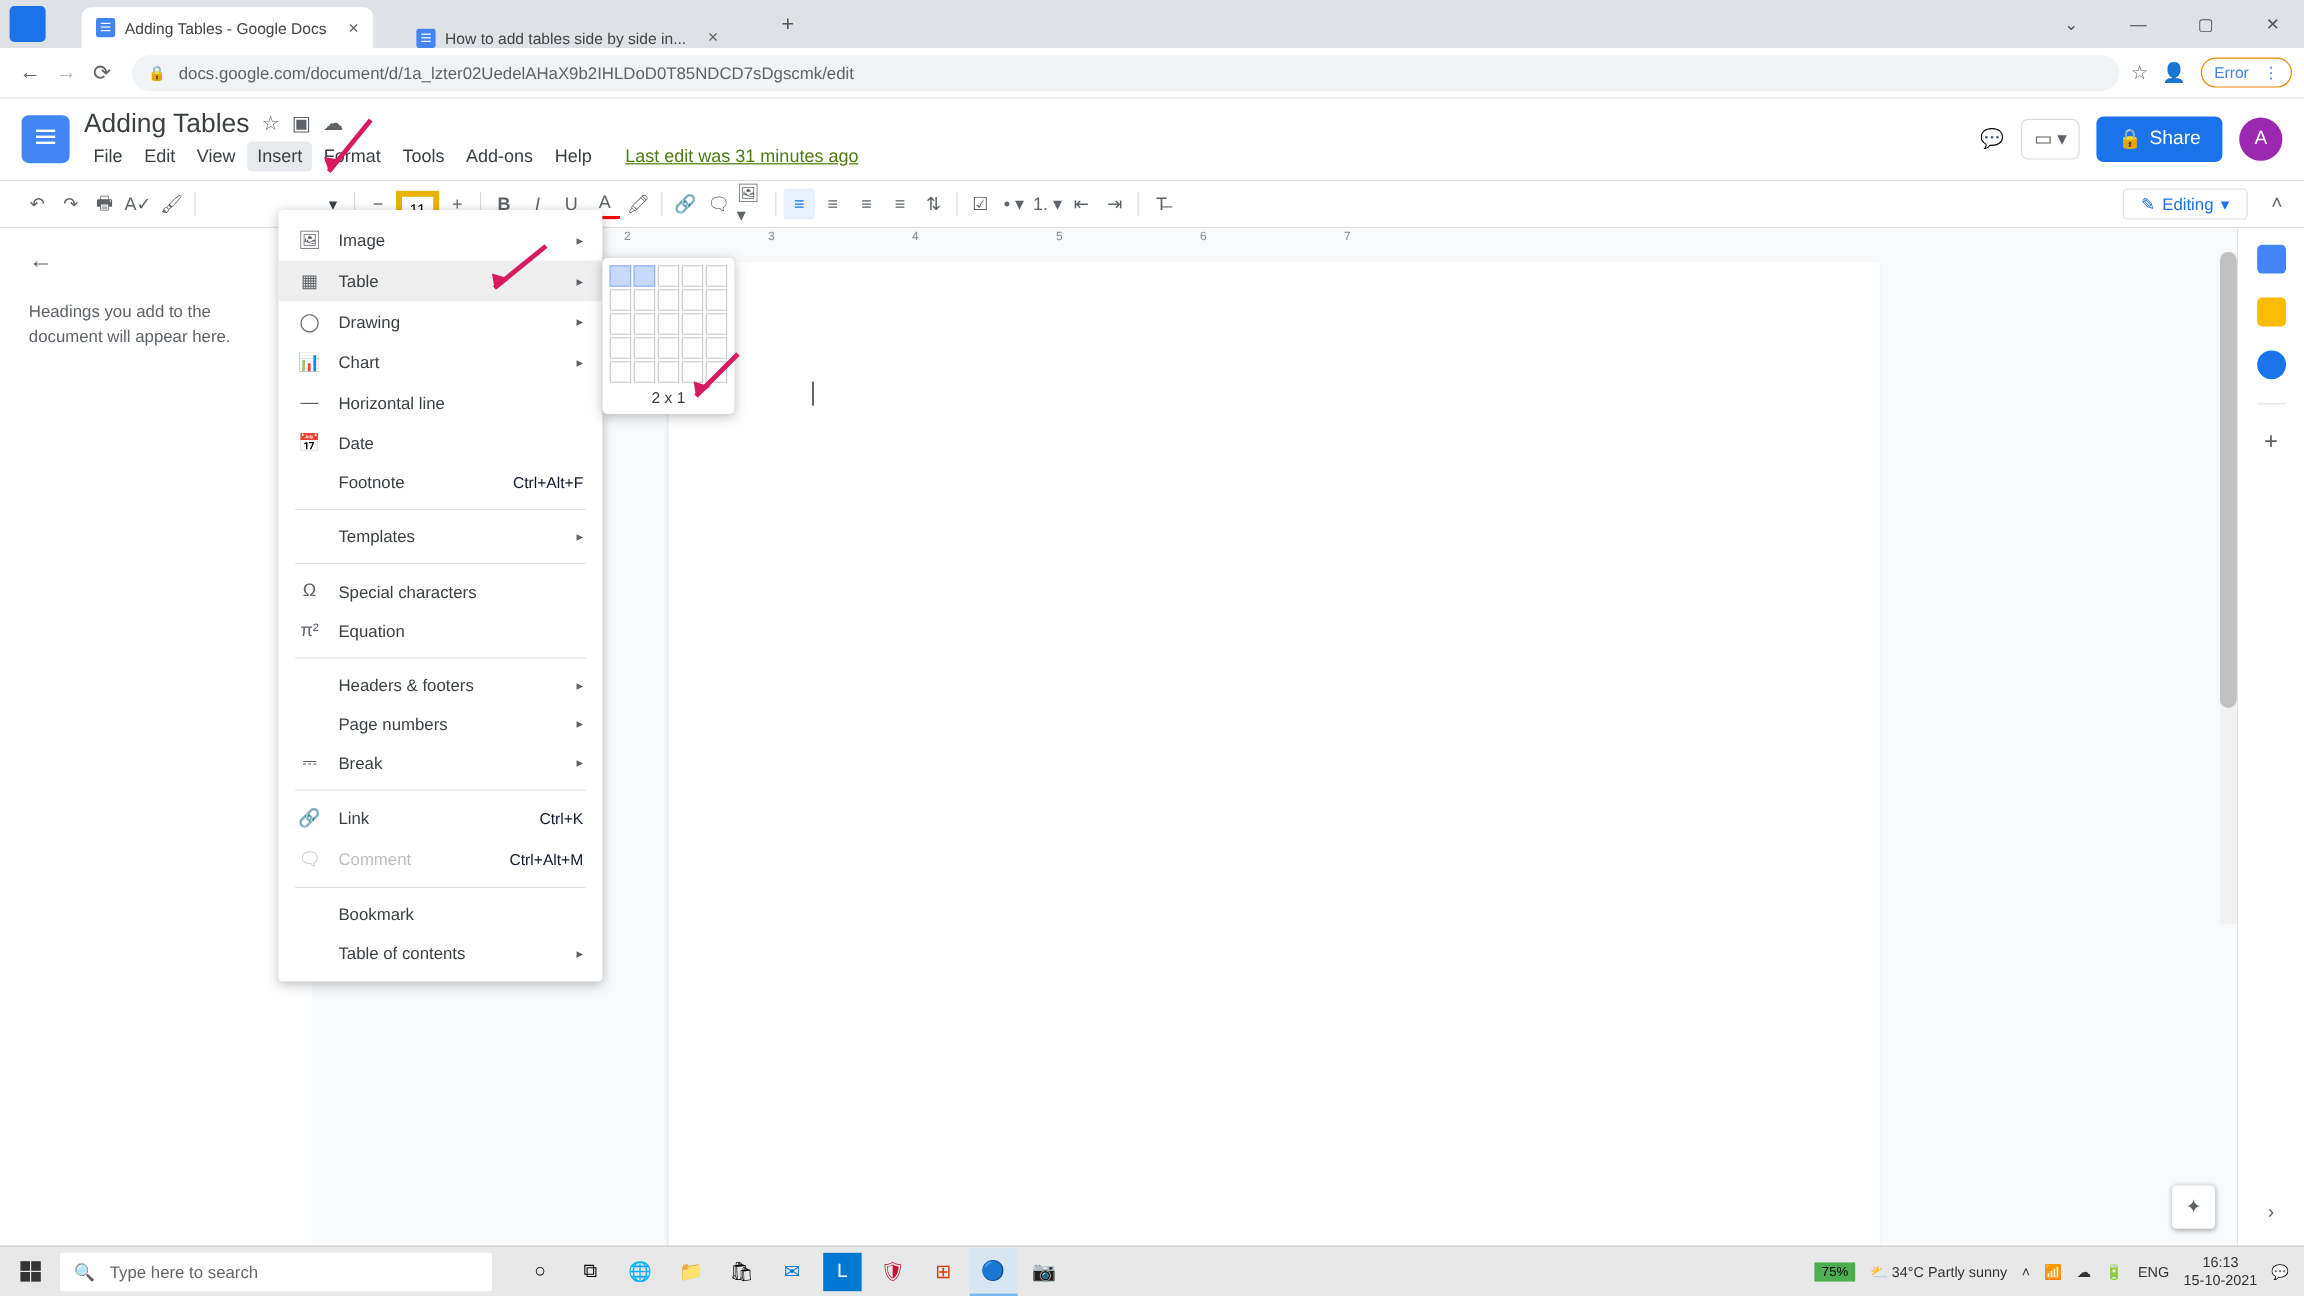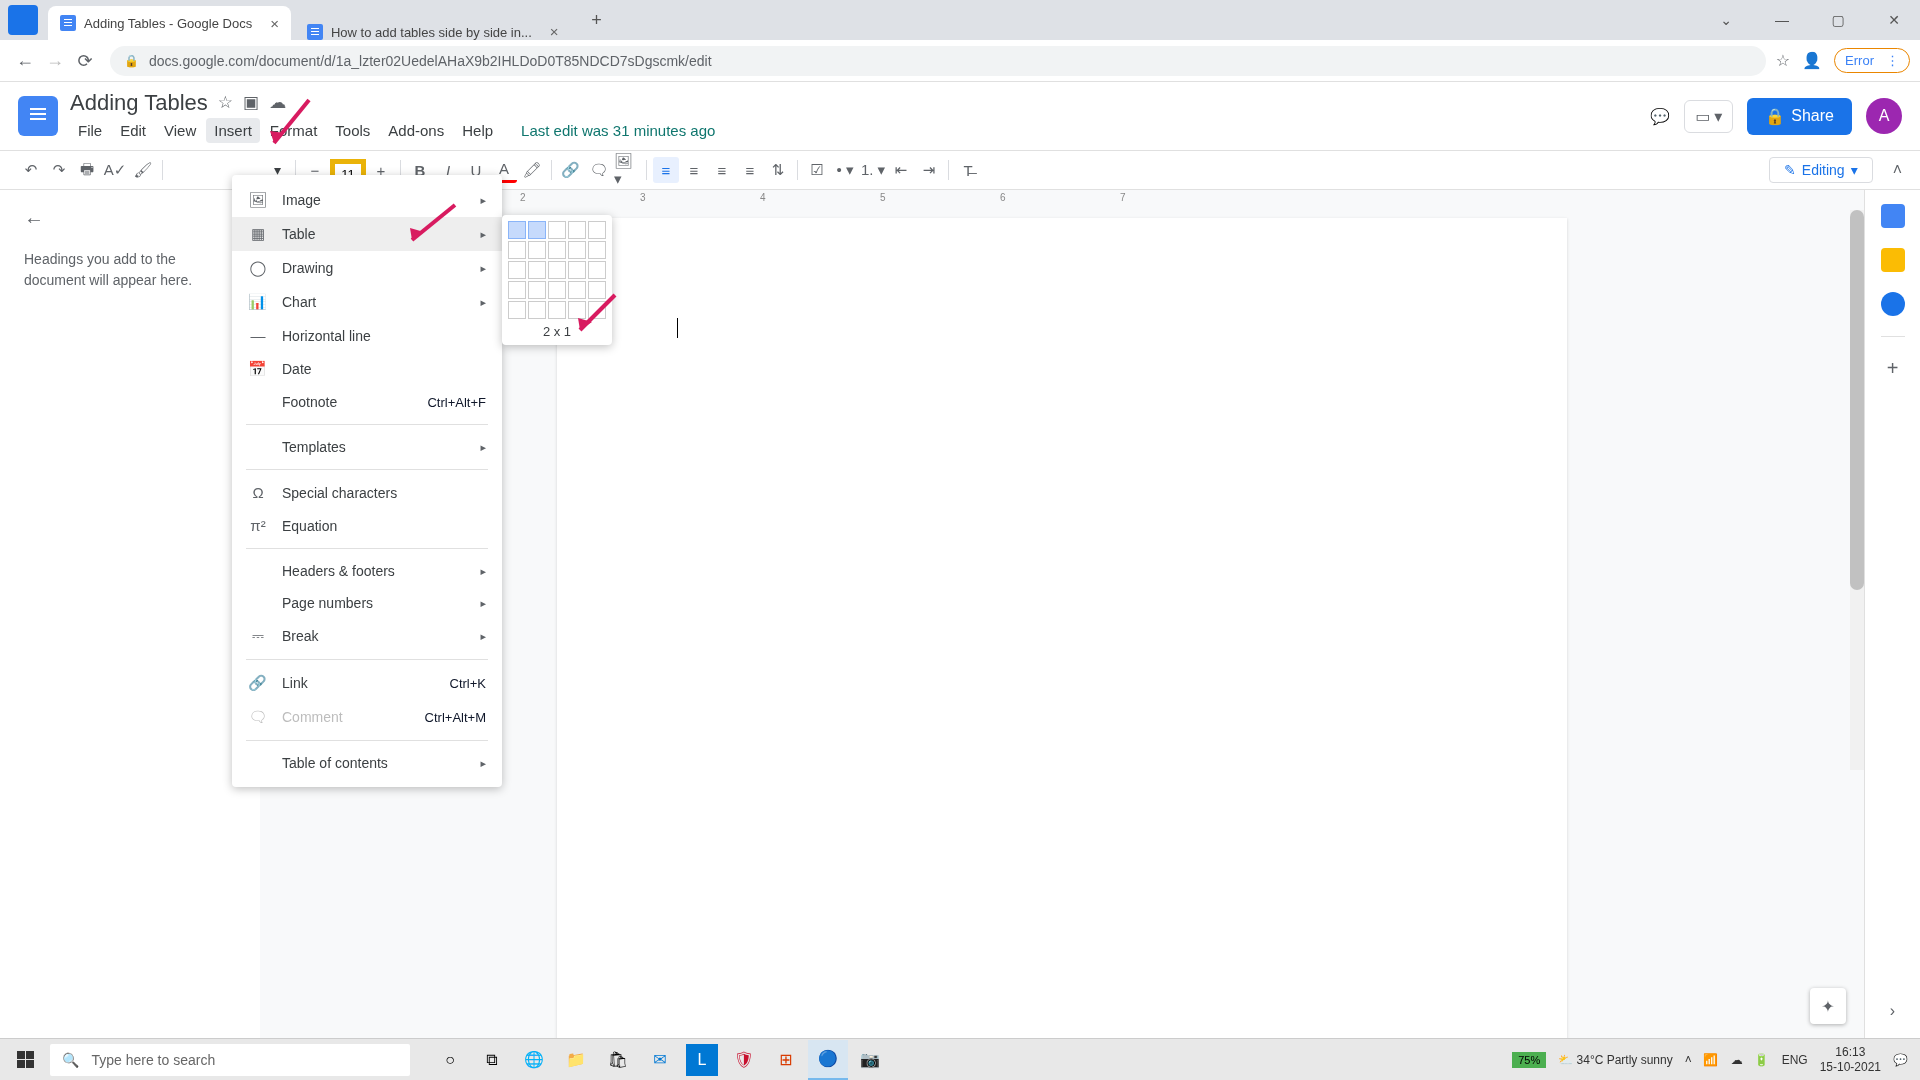--- a/index.html
+++ b/index.html
@@ -1,19 +1,19 @@
 <!DOCTYPE html>
 <html><head>
 <meta charset="utf-8">
 <style>
 * { margin: 0; padding: 0; box-sizing: border-box; font-family: Arial, sans-serif; }
 body { width: 1920px; height: 1080px; overflow: hidden; background: #fff; position: relative; }
 
 
-.titlebar { height: 40px; background: #dee1e6; display: flex; align-items: center; padding: 0 8px; }
+.titlebar { height: 40px; background: #dee1e6; display: flex; align-items: center; padding: 0 8px; gap: 20px; }
 .win-icon { width: 30px; height: 30px; background: #1a73e8; border-radius: 4px; margin-right: 10px; }
 .tab { background: #fff; height: 34px; display: flex; align-items: center; padding: 0 12px; border-radius: 8px 8px 0 0; margin-top: 6px; margin-right: 4px; font-size: 13px; color: #444; }
 .tab.inactive { background: transparent; align-items: flex-end; }
 .tab-icon { width: 16px; height: 16px; background: #4285f4; margin-right: 8px; border-radius: 2px; position: relative; }
 .tab-icon:after { content: ''; position: absolute; width: 8px; height: 1px; background: #fff; top: 4px; left: 4px; box-shadow: 0 3px 0 #fff, 0 6px 0 #fff; }
 .tab-close { margin-left: 18px; color: #666; font-size: 15px; }
 .new-tab { width: 28px; height: 28px; display: flex; align-items: center; justify-content: center; color: #555; font-size: 18px; margin-left: 8px; cursor: pointer; }
 .win-controls { margin-left: auto; display: flex; gap: 20px; color: #555; }
 .win-controls span { width: 36px; text-align: center; cursor: pointer; font-size: 14px; }
 
@@ -29,21 +29,21 @@
 .docs-header { height: 68px; display: flex; align-items: center; padding: 0 18px; }
 .docs-logo { width: 40px; height: 40px; background: #4285f4; border-radius: 6px; margin-right: 12px; position: relative; }
 .docs-logo:after { content: ''; position: absolute; width: 16px; height: 2px; background: #fff; top: 12px; left: 12px; box-shadow: 0 5px 0 #fff, 0 10px 0 #fff; }
 .doc-title-block { display: flex; flex-direction: column; }
 .doc-title-row { display: flex; align-items: center; gap: 10px; }
 .doc-title { font-size: 22px; color: #3c4043; }
 .star-icon, .move-icon, .cloud-icon { font-size: 17px; color: #5f6368; cursor: pointer; }
 .menubar { display: flex; gap: 2px; font-size: 15px; color: #3c4043; margin-top: 2px; align-items: center; }
 .menubar span { padding: 4px 8px; cursor: pointer; border-radius: 4px; }
 .menubar span.active { background: #e8eaed; }
-.last-edit { color: #0f766e; margin-left: 10px; }
+.last-edit { color: #4d7c0f; text-decoration: underline; margin-left: 10px; }
 .header-right { margin-left: auto; display: flex; align-items: center; gap: 14px; }
 .share-btn { background: #1a73e8; color: #fff; padding: 9px 18px; border-radius: 6px; font-weight: 500; display: flex; align-items: center; gap: 6px; cursor: pointer; }
 .avatar { width: 36px; height: 36px; background: #9c27b0; border-radius: 50%; display: flex; align-items: center; justify-content: center; color: #fff; font-weight: 500; }
 .comment-icn, .present-btn { color: #5f6368; cursor: pointer; }
 .present-btn { border: 1px solid #dadce0; padding: 6px 10px; border-radius: 6px; display: flex; align-items: center; gap: 4px; }
 
 
 .toolbar { height: 40px; border-top: 1px solid #e0e0e0; border-bottom: 1px solid #e0e0e0; display: flex; align-items: center; padding: 0 18px; gap: 2px; }
 .tb-btn { width: 26px; height: 26px; display: flex; align-items: center; justify-content: center; color: #5f6368; cursor: pointer; border-radius: 3px; font-size: 15px; }
 .tb-sep { width: 1px; height: 20px; background: #dadce0; margin: 0 4px; }
@@ -368,20 +368,24 @@
     <span class="shortcut">Ctrl+K</span>
   </div>
   <div class="dd-item disabled">
     <span class="icon">🗨</span>
     <span>Comment</span>
     <span class="shortcut">Ctrl+Alt+M</span>
   </div>
   <div class="dd-divider"></div>
   <div class="dd-item">
     <span class="icon"></span>
+    <span>Bookmark</span>
+  </div>
+  <div class="dd-item">
+    <span class="icon"></span>
     <span>Table of contents</span>
     <span class="arrow">▸</span>
   </div>
 </div>
 
 <div class="table-submenu">
   <div class="table-grid">
     <div class="table-cell sel"></div>
     <div class="table-cell sel"></div>
     <div class="table-cell"></div>

